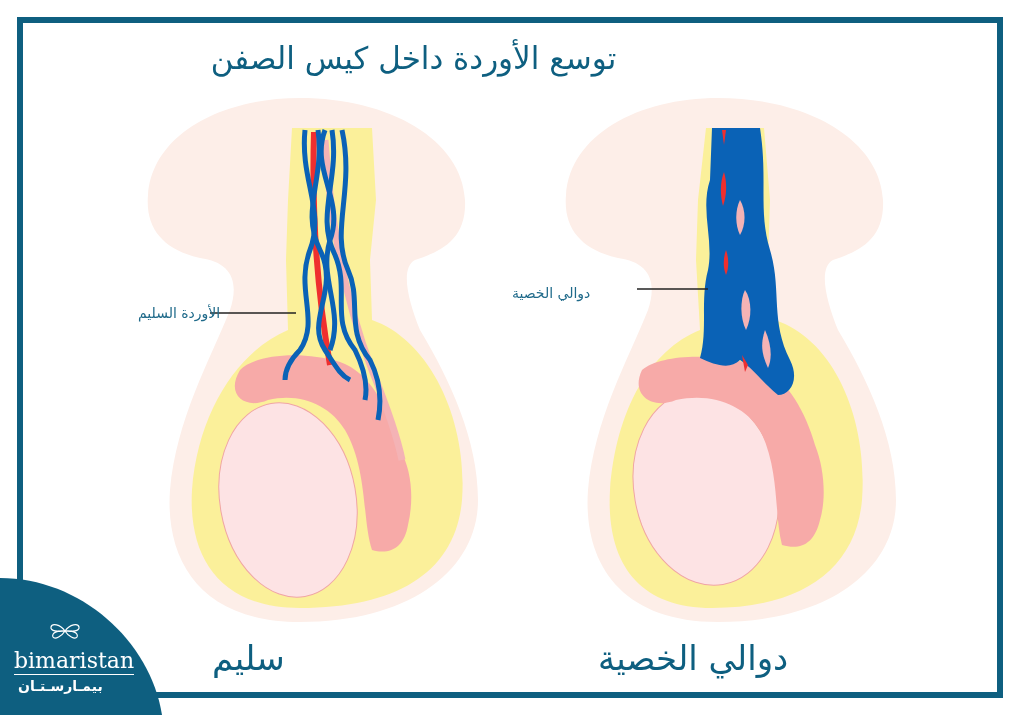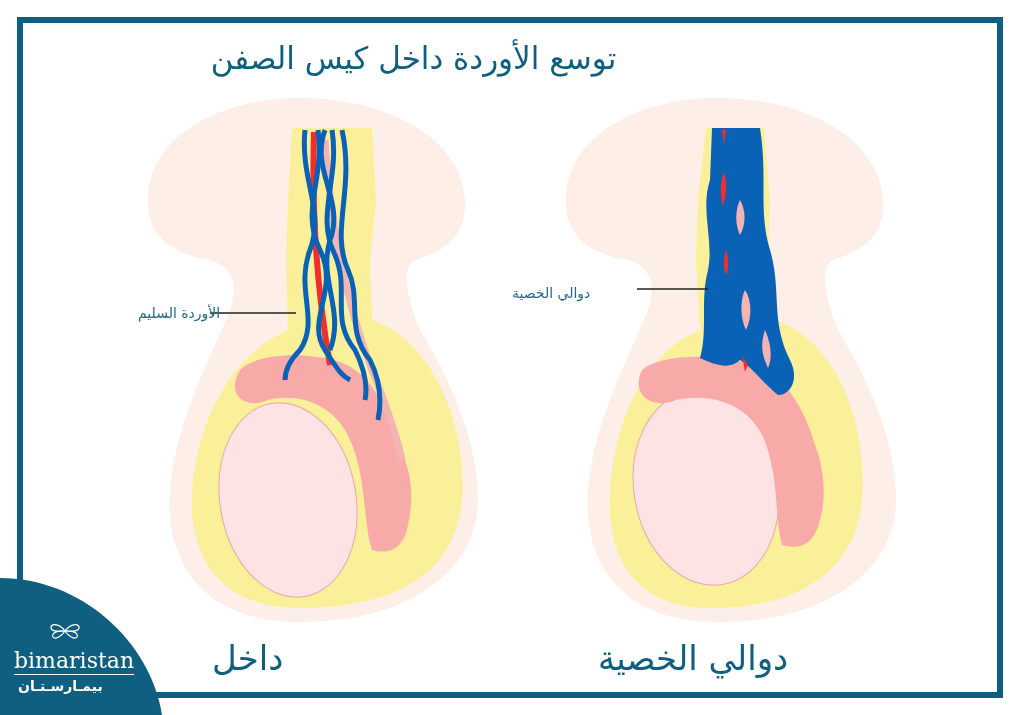--- a/index.html
+++ b/index.html
@@ -81,21 +81,21 @@
     </g>
     <line x1="637" y1="289" x2="708" y2="289" stroke="#222" stroke-width="1.5"></line>
   </g>
 
   <path d="M0,578 C80,578 150,640 162,715 L0,715 Z" fill="#0e5f80"></path>
 </svg>
 
 <div class="label-small" style="left:138px; top:289px;margin-top:16px;">الأوردة السليم</div>
 <div class="label-small" style="left:512px; top:285px;">دوالي الخصية</div>
 
-<div class="caption" style="left:212px; top:638px;">داخل</div>
+<div class="caption" style="left:212px; top:638px;">سليم</div>
 <div class="caption" style="left:598px; top:638px;">دوالي الخصية</div>
 
 <svg class="logo-icon" width="34" height="18" viewBox="0 0 34 18">
   <path d="M17,9 C12,2 4,1 3,5 C2,9 10,10 17,9 C10,8 3,11 5,15 C7,18 14,14 17,9 Z" fill="none" stroke="#ffffff" stroke-width="1.2"></path>
   <path d="M17,9 C22,2 30,1 31,5 C32,9 24,10 17,9 C24,8 31,11 29,15 C27,18 20,14 17,9 Z" fill="none" stroke="#ffffff" stroke-width="1.2"></path>
 </svg>
 <div class="logo-text">bimaristan</div>
 <div class="logo-ar">بيمـارسـتـان</div>
 
 </body></html>

